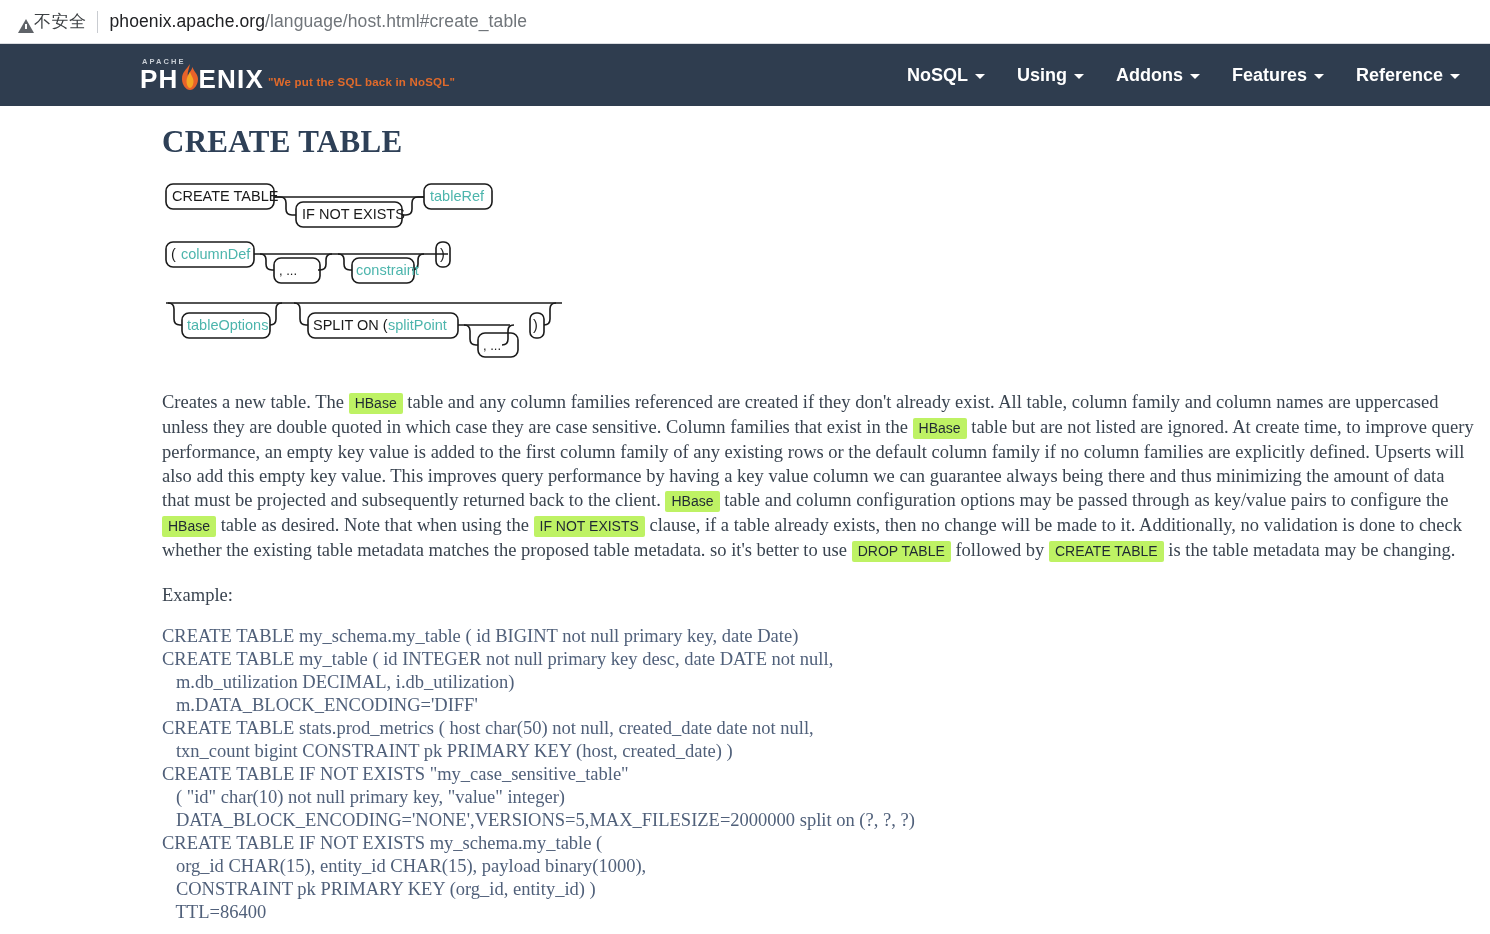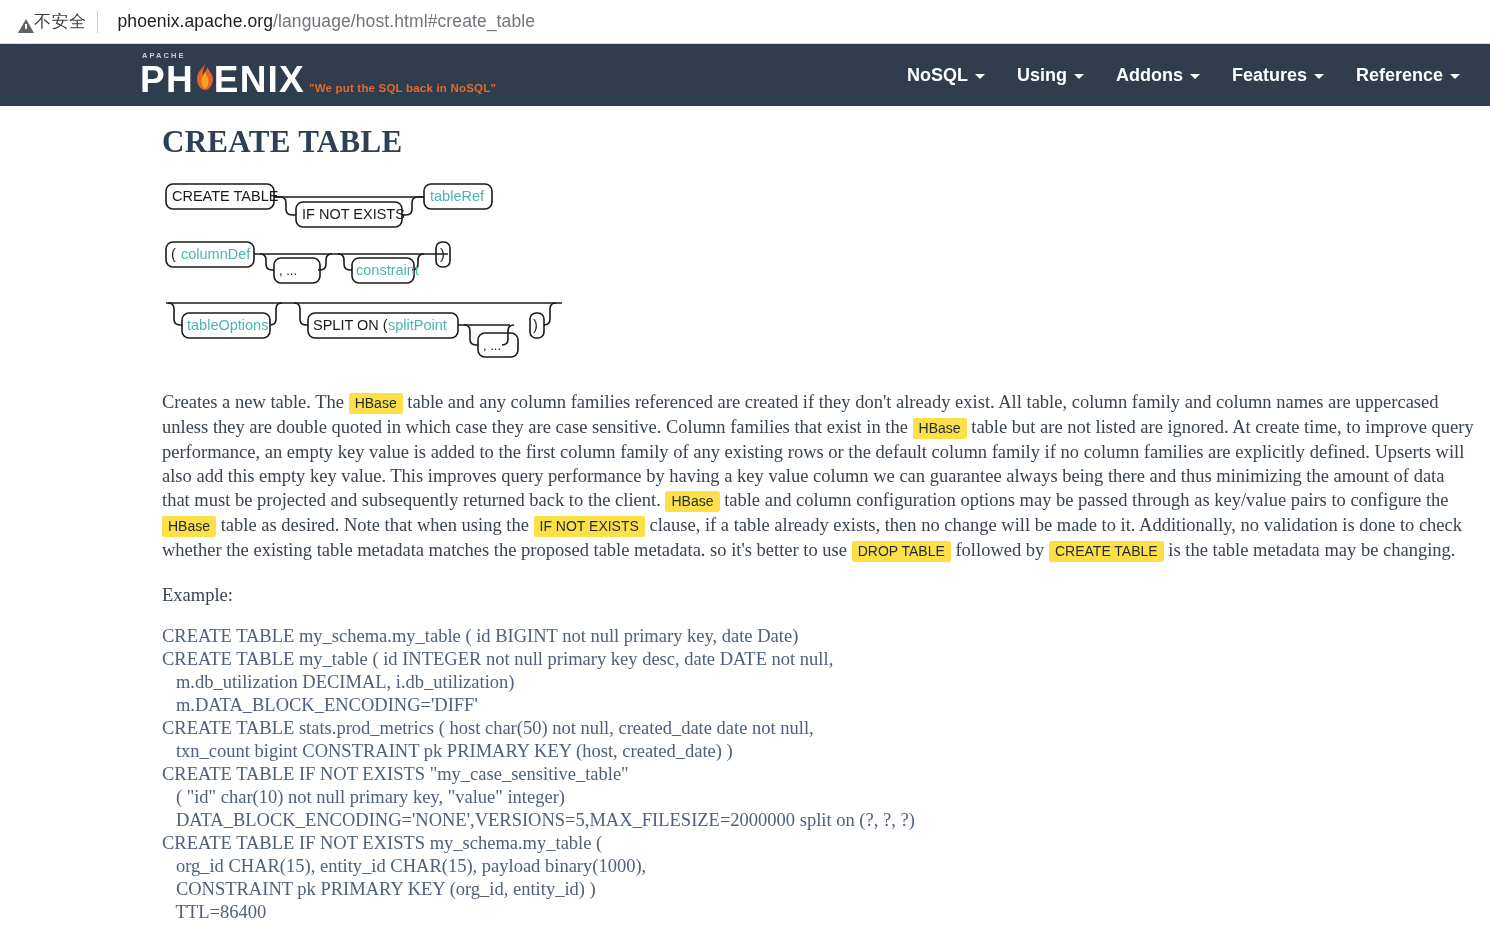--- a/index.html
+++ b/index.html
@@ -49,21 +49,21 @@
     height: 22px;
     background: #c9ccd1;
     margin: 0 12px 0 10px;
   }
   .url-text {
     font-size: 17.5px;
     color: #70757a;
     letter-spacing: 0.1px;
     white-space: nowrap;
   }
-  .url-text .host { color: #202124; margin-left: 8px; }
+  .url-text .host { color: #202124; }
 
   
   .site-header {
     height: 62px;
     background: #2f3d4f;
     display: flex;
     align-items: center;
     padding: 0 14px 0 140px;
     position: relative;
   }
@@ -75,21 +75,21 @@
   .logo-block { position: relative; line-height: 1; }
   .logo-apache {
     font-size: 7.5px;
     letter-spacing: 2.1px;
     color: #c9cfd6;
     font-weight: bold;
     margin-left: 2px;
     margin-bottom: 1px;
   }
   .logo-main {
-    font-size: 37px;
+    font-size: 26px;
     font-weight: bold;
     color: #ffffff;
     letter-spacing: 1.2px;
     display: flex;
     align-items: center;
   }
   .flame {
     position: relative;
     display: inline-block;
     width: 20px; height: 26px;
@@ -155,21 +155,21 @@
   .para {
     font-family: "Liberation Serif", serif;
     font-size: 18.5px;
     line-height: 24px;
     color: #3a4450;
     max-width: 1320px;
     margin: 12px 0 0 0;
     text-align: left;
   }
   code.inline {
-    background: #fde047;
+    background: #bef264;
     font-family: "Liberation Sans", sans-serif;
     font-size: 14px;
     padding: 2px 6px 3px 6px;
     border-radius: 2px;
     color: #1f2933;
     white-space: nowrap;
   }
   .example-label {
     font-family: "Liberation Serif", serif;
     font-size: 18.5px;

